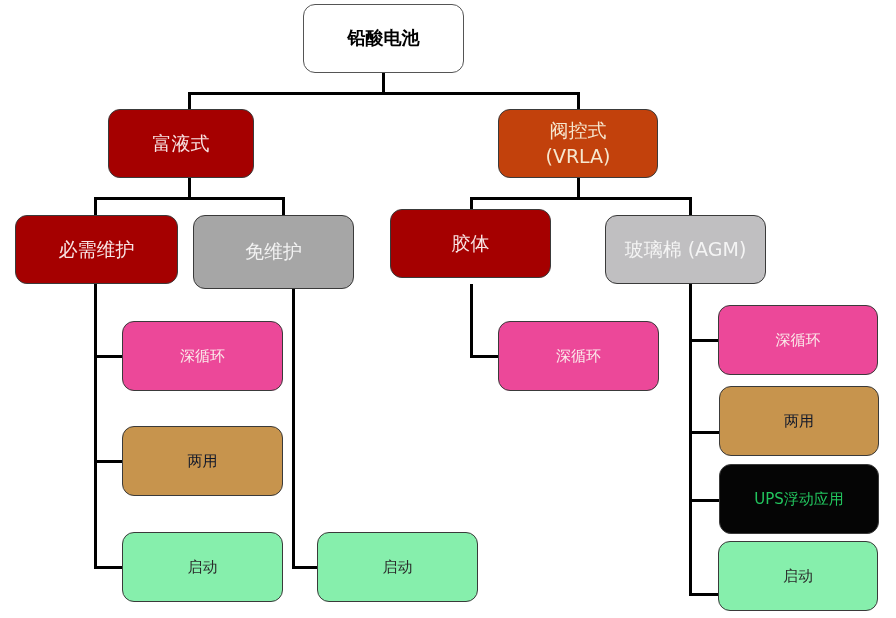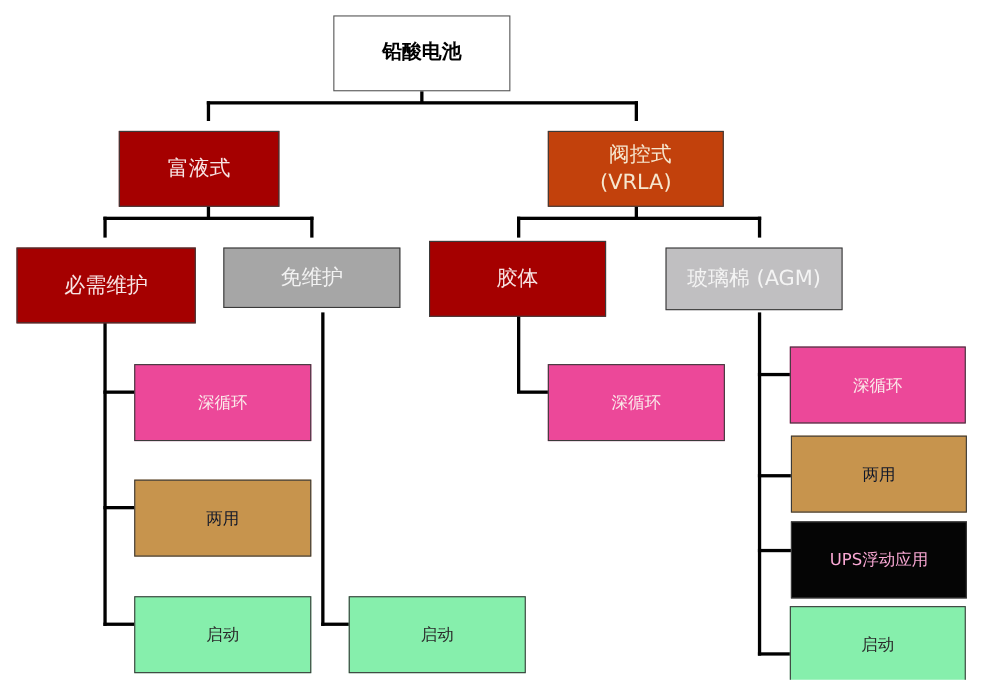--- a/index.html
+++ b/index.html
@@ -1,31 +1,31 @@
 <!DOCTYPE html>
 <html><head>
   <meta charset="utf-8">
   <style>
     html, body { margin: 0; padding: 0; background: #ffffff; }
     body { width: 896px; height: 618px; position: relative; overflow: hidden;
            font-family: "DejaVu Sans", "Liberation Sans", sans-serif; }
     .node { position: absolute; box-sizing: border-box; border: 1.5px solid #3a3a3a;
-            border-radius: 0; display: flex; align-items: center; justify-content: center;
-            text-align: right; line-height: 1.35; white-space: pre-line; margin-top: 10px; }
+            border-radius: 12px; display: flex; align-items: center; justify-content: center;
+            text-align: center; line-height: 1.35; white-space: pre-line; }
     .big { font-size: 19px; }
     .small { font-size: 15px; }
     .root { background: #ffffff; color: #000; font-weight: bold; font-size: 18px; border-color: #555; }
     .red { background: #a50000; color: #f8e4e4; }
     .darkred { background: #ec4899; color: #fbeaea; }
     .brown { background: #c2410c; color: #f6e7cf; }
     .gold { background: #c7944d; color: #0f172a; }
     .gray { background: #a6a6a6; color: #f2f2f2; }
     .lightgray { background: #86efac; color: #2a2a2a; }
     .lightgray-text { background: #c0bfc1; color: #f4f4f4; }
-    .black { background: #050505; color: #f9a8d4; }
+    .black { background: #050505; color: #22c55e; }
     .line { position: absolute; background: #000; }
   </style>
 </head>
 <body>
 
 <div class="line" style="left:382px;top:73px;width:3px;height:21px;"></div>
 <div class="line" style="left:188px;top:92px;width:392px;height:3px;"></div>
 <div class="line" style="left:188px;top:92px;width:3px;height:18px;"></div>
 <div class="line" style="left:577px;top:92px;width:3px;height:18px;"></div>
 
@@ -56,23 +56,23 @@
 <div class="line" style="left:689px;top:499px;width:30px;height:3px;"></div>
 <div class="line" style="left:689px;top:593px;width:30px;height:3px;"></div>
 
 <div class="node root" style="left:303px;top:4px;width:161px;height:69px;">铅酸电池</div>
 
 <div class="node red big" style="left:108px;top:109px;width:146px;height:69px;">富液式</div>
 <div class="node brown big" style="left:498px;top:109px;width:160px;height:69px;">阀控式
 (VRLA)</div>
 
 <div class="node red big" style="left:15px;top:215px;width:163px;height:69px;">必需维护</div>
-<div class="node gray big" style="left:203px;top:215px;width:161px;height:55px;">免维护</div>
+<div class="node gray big" style="left:193px;top:215px;width:161px;height:74px;">免维护</div>
 <div class="node red big" style="left:390px;top:209px;width:161px;height:69px;">胶体</div>
-<div class="node lightgray-text big" style="left:605px;top:215px;width:161px;height:57px;">玻璃棉 (AGM)</div>
+<div class="node lightgray-text big" style="left:605px;top:215px;width:161px;height:69px;">玻璃棉 (AGM)</div>
 
 <div class="node darkred small" style="left:122px;top:321px;width:161px;height:70px;">深循环</div>
 <div class="node gold small" style="left:122px;top:426px;width:161px;height:70px;">两用</div>
 <div class="node lightgray small" style="left:122px;top:532px;width:161px;height:70px;">启动</div>
 
 <div class="node lightgray small" style="left:317px;top:532px;width:161px;height:70px;">启动</div>
 
 <div class="node darkred small" style="left:498px;top:321px;width:161px;height:70px;">深循环</div>
 
 <div class="node darkred small" style="left:718px;top:305px;width:160px;height:70px;">深循环</div>

